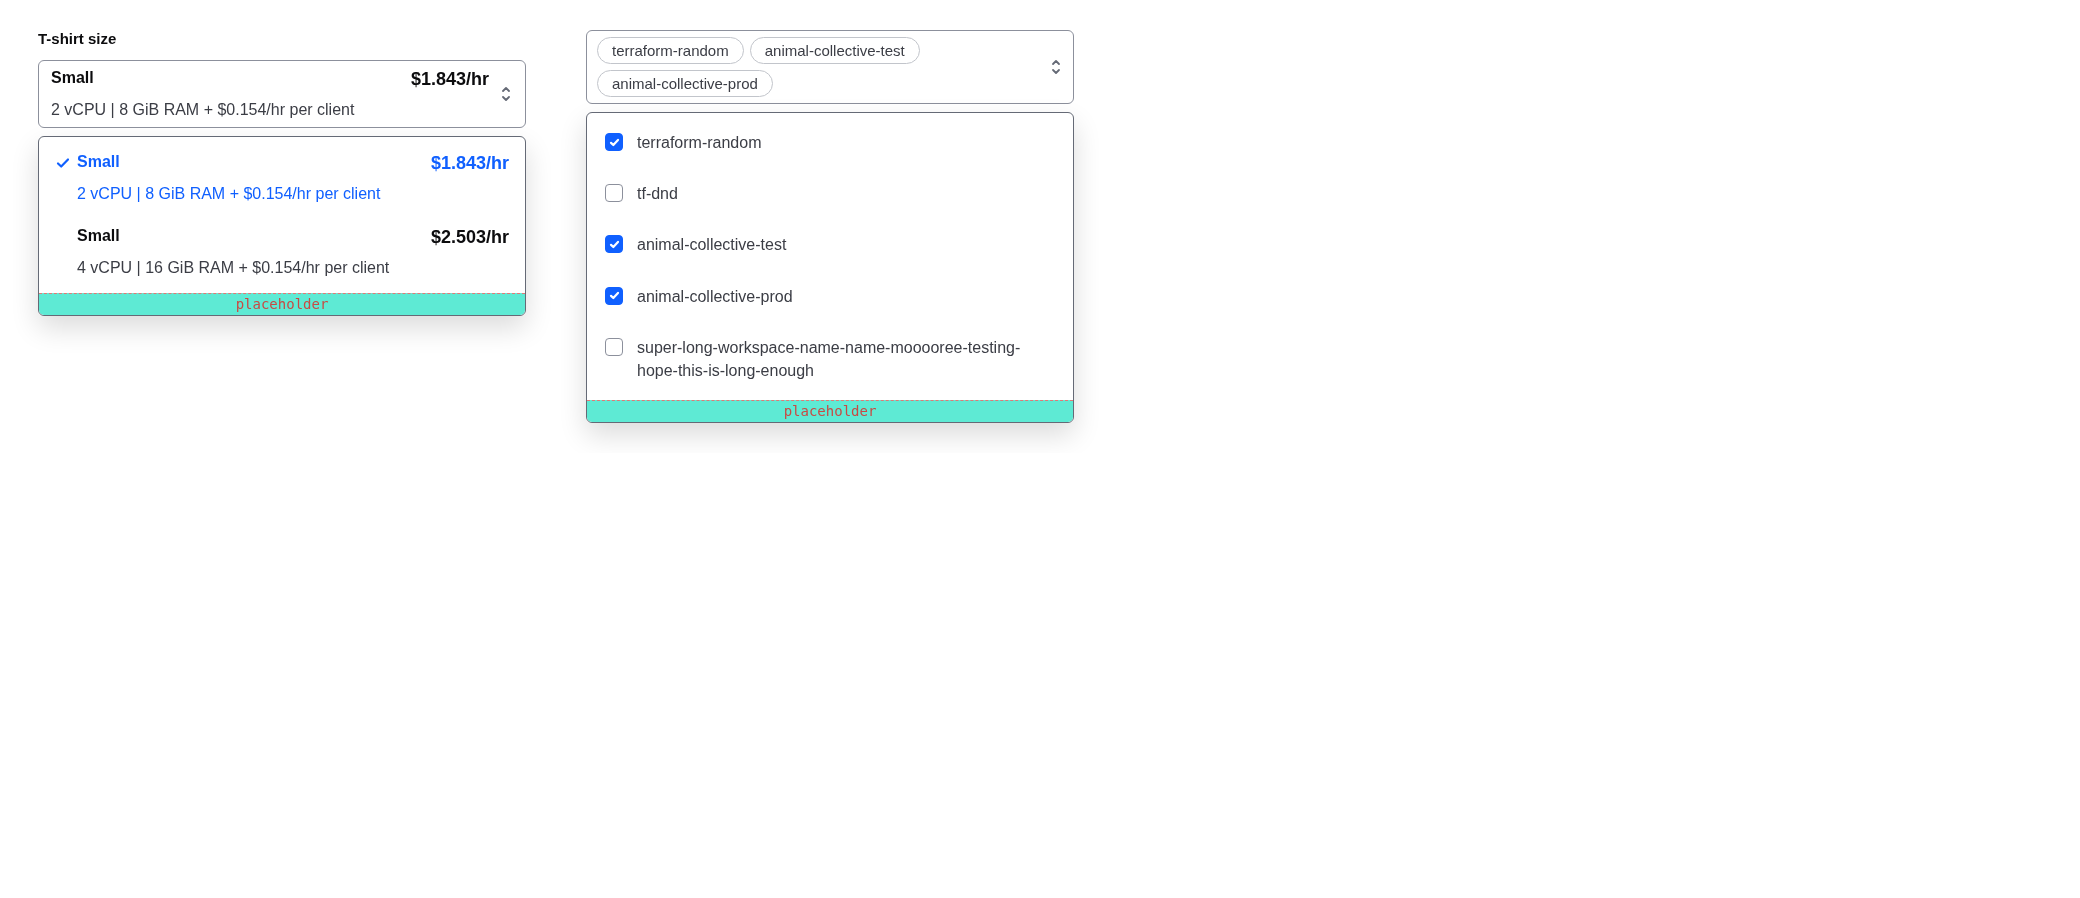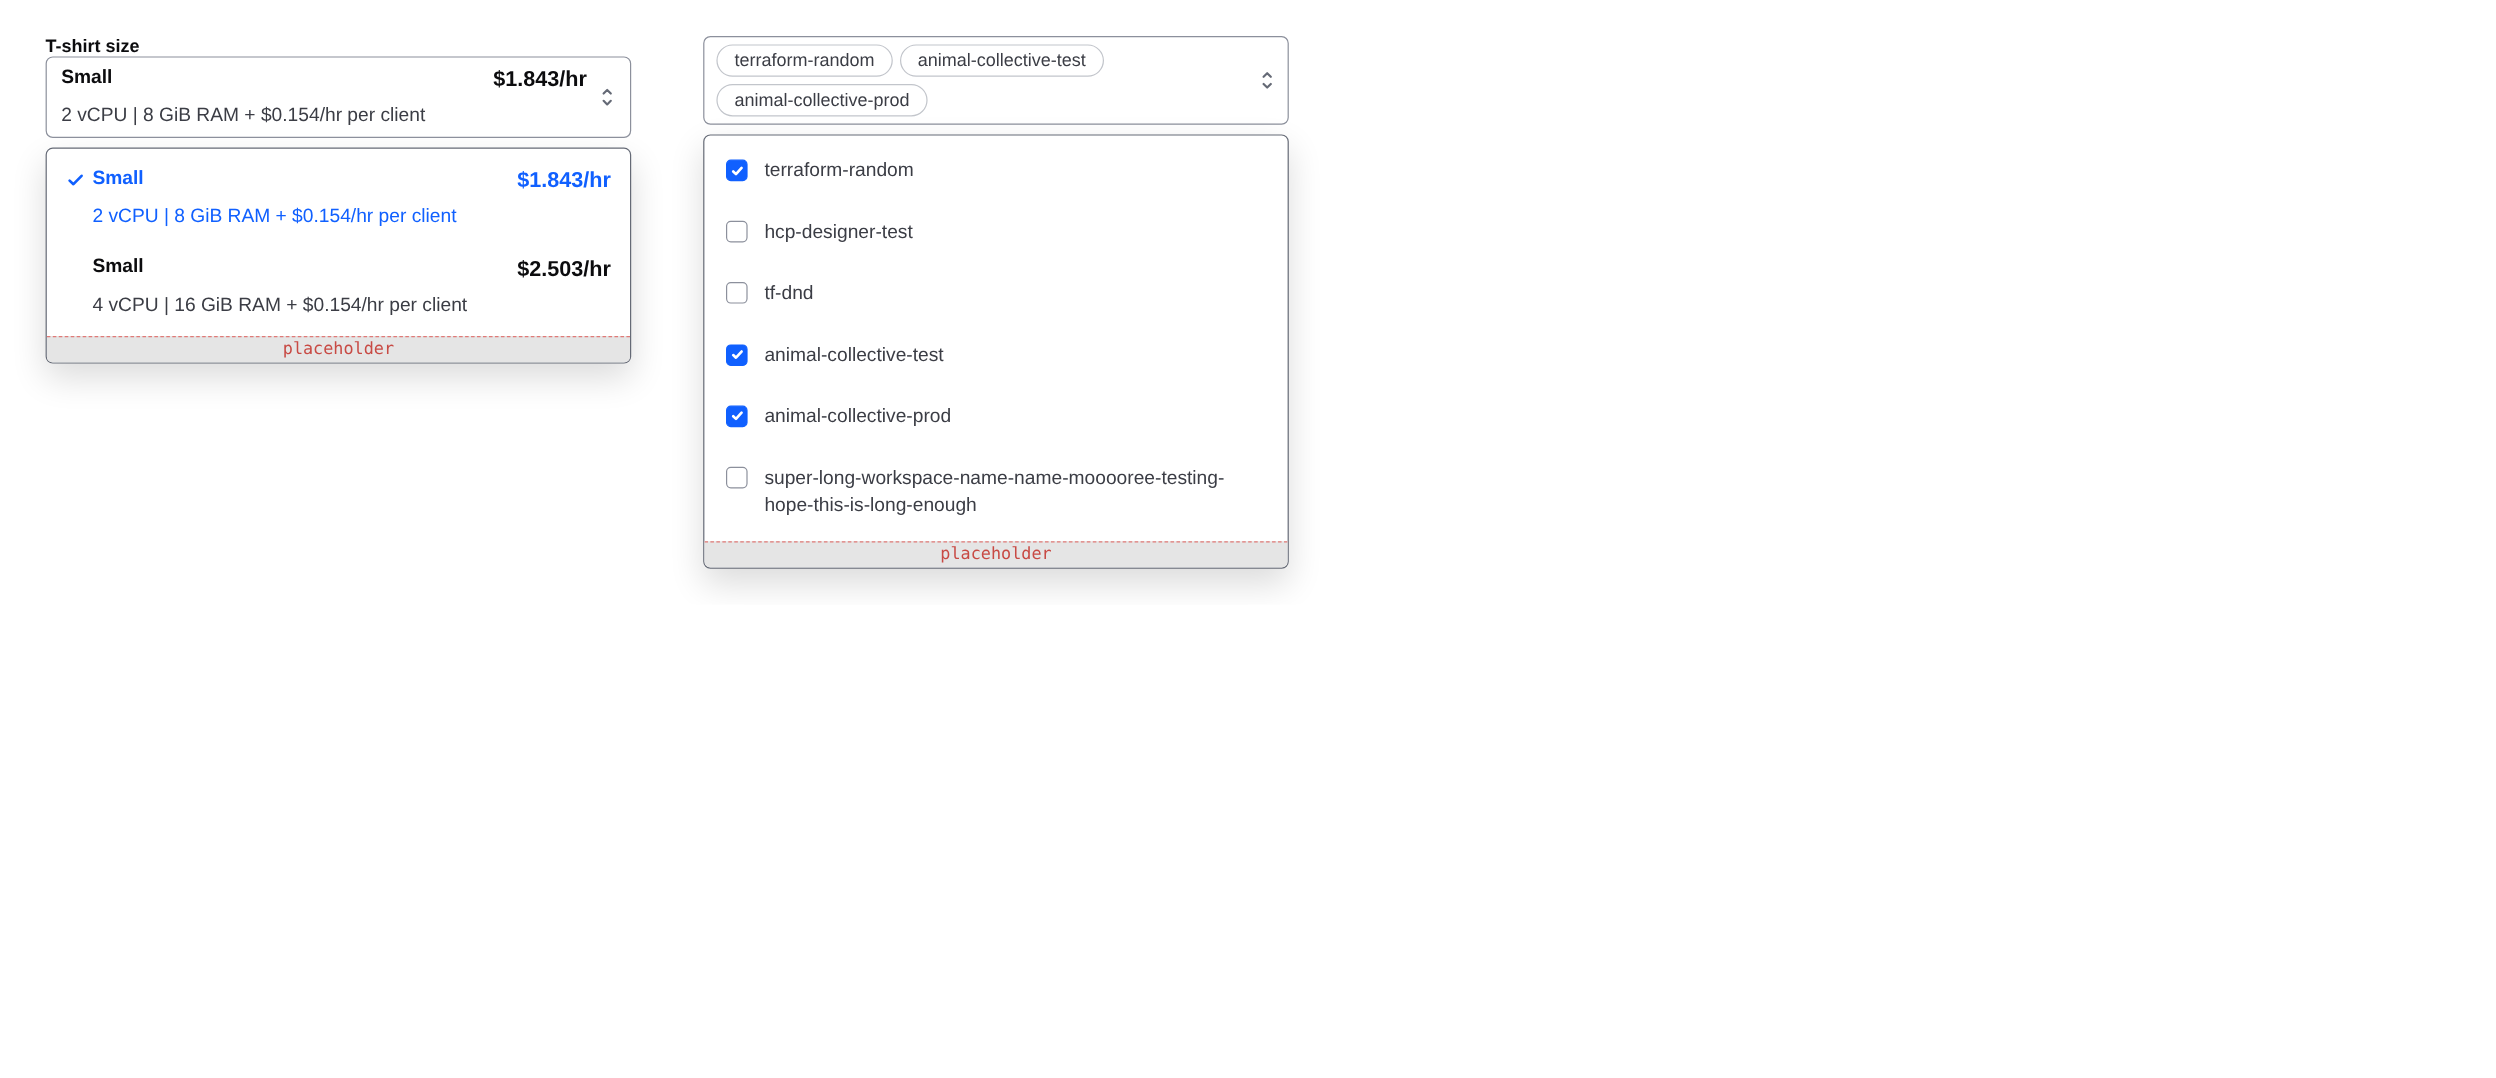--- a/index.html
+++ b/index.html
@@ -14,21 +14,21 @@
   }
   .columns {
     display: flex;
     gap: 60px;
     align-items: flex-start;
   }
   .col { width: 488px; }
   .label {
     font-weight: 600;
     font-size: 15px;
-    margin-bottom: 0;
+    margin-bottom: 13px;
   }
 
   
   .trigger {
     border: 1px solid #8c909c;
     border-radius: 6px;
     background: #fff;
     display: flex;
     align-items: center;
     padding: 8px 12px;
@@ -106,21 +106,21 @@
     margin-top: 2px;
   }
   .optc.checked .cb { background:#1060ff; border-color:#1060ff; }
   .optc .cb svg { display:none; }
   .optc.checked .cb svg { display:block; }
   .optc .txt { font-size: 16px; color:#3b3d45; line-height:1.45; word-break: break-word; }
 
   
   .ph {
     border-top: 1px dashed #e07a77;
-    background: #e5e5e5;
+    background: #5eead4;
     color: #c84a44;
     font-family: ui-monospace, Menlo, monospace;
     font-size: 14px;
     text-align: center;
     padding: 2px 0 3px;
   }
 </style>
 </head>
 <body>
 
@@ -191,24 +191,20 @@
           <div class="optc checked">
             <span class="cb">
               <svg width="11" height="11" viewBox="0 0 12 12" fill="none" stroke="#fff" stroke-width="2.4" stroke-linecap="round" stroke-linejoin="round">
                 <polyline points="2.2 6.4 4.7 8.8 9.8 3.2"></polyline>
               </svg>
             </span>
             <span class="txt">terraform-random</span>
           </div>
           <div class="optc">
             <span class="cb"></span>
-            <span class="txt">hcp-designer-test</span>
-          </div>
-          <div class="optc">
-            <span class="cb"></span>
             <span class="txt">tf-dnd</span>
           </div>
           <div class="optc checked">
             <span class="cb">
               <svg width="11" height="11" viewBox="0 0 12 12" fill="none" stroke="#fff" stroke-width="2.4" stroke-linecap="round" stroke-linejoin="round">
                 <polyline points="2.2 6.4 4.7 8.8 9.8 3.2"></polyline>
               </svg>
             </span>
             <span class="txt">animal-collective-test</span>
           </div>

